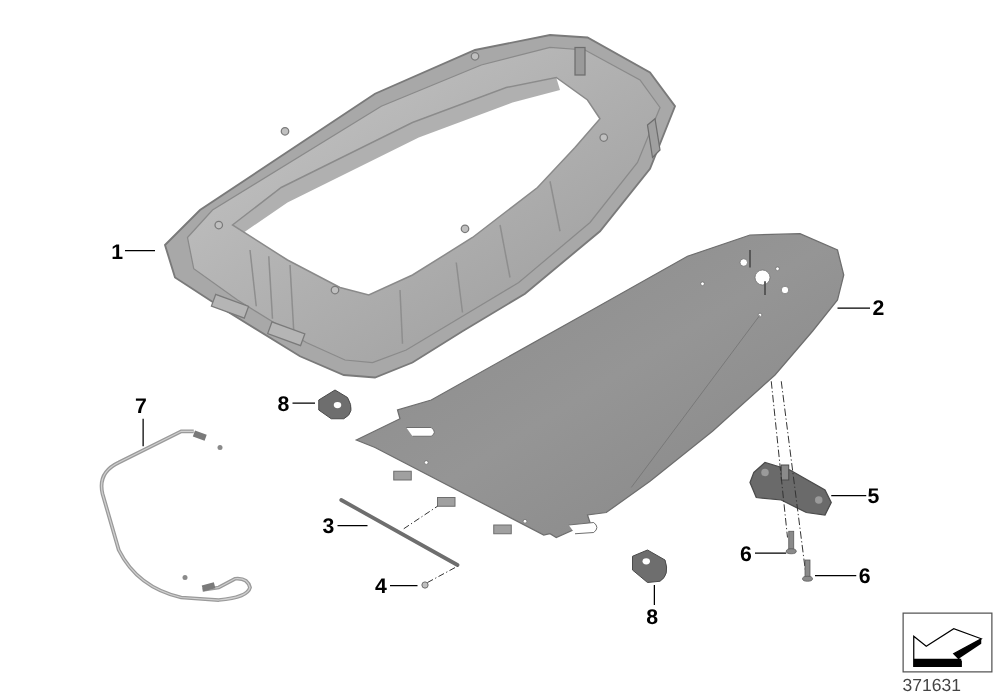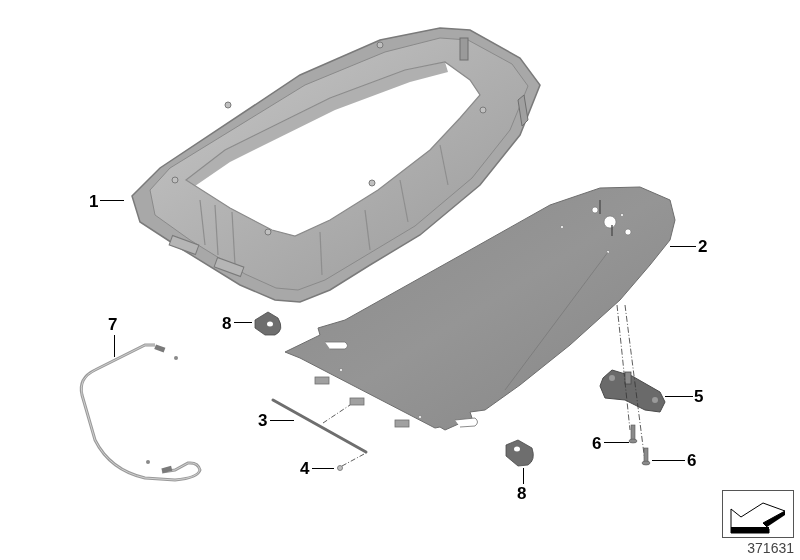--- a/index.html
+++ b/index.html
@@ -4,21 +4,21 @@
 <style>
   html, body { margin: 0; padding: 0; background: #ffffff; }
   body { width: 800px; height: 560px; position: relative; overflow: hidden;
          font-family: "Liberation Sans", sans-serif; }
   #canvas { position: absolute; left: 0; top: 0; width: 800px; height: 560px; }
   .callout-label { position: absolute; font-family: "Liberation Sans", sans-serif;
                    font-weight: bold; font-size: 17px; color: #000; line-height: 1; }
   .leader { position: absolute; background: #000; }
   .ref-box { position: absolute; left: 722px; top: 490px; width: 70px; height: 46px;
              border: 1px solid #555; background: #fff; }
-  .ref-number { position: absolute; left: 722px; top: 540px; width: 72px; text-align: right;
+  .ref-number { position: absolute; left: 722px; top: 540px; width: 72px; text-align: left;
                 font-family: "Liberation Sans", sans-serif; font-size: 14px; color: #444; }
 </style>
 </head>
 <body>
 
 <svg id="canvas" viewBox="0 0 800 560" xmlns="http://www.w3.org/2000/svg">
   <defs>
     <linearGradient id="frameGrad" x1="0" y1="0" x2="1" y2="1">
       <stop offset="0" stop-color="#c8c8c8"></stop>
       <stop offset="0.5" stop-color="#b0b0b0"></stop>

